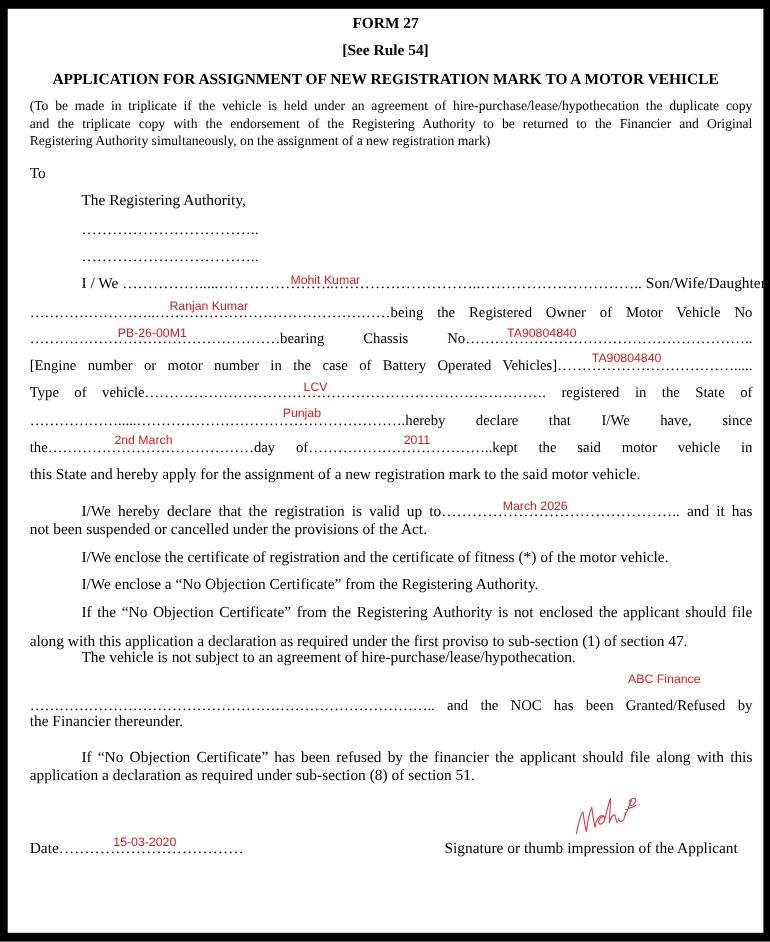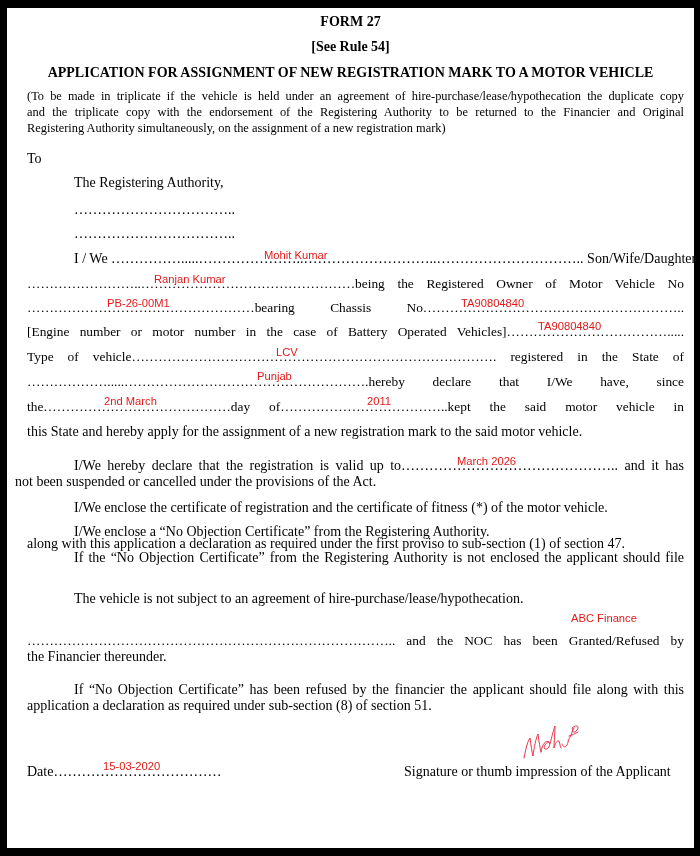--- a/index.html
+++ b/index.html
@@ -60,27 +60,27 @@
   <div class="fill" style="top:362px;left:250px;">Punjab</div>
 
   <div class="just" style="top:391px;">the……………………………………day of………………………………..kept the said motor vehicle in</div>
   <div class="fill" style="top:387px;left:97px;">2nd March</div>
   <div class="fill" style="top:387px;left:360px;">2011</div>
 
   <div class="t" style="top:416px;left:20px;">this State and hereby apply for the assignment of a new registration mark to the said motor vehicle.</div>
 
   <div class="t" style="top:450px;left:67px;width:610px;text-align:justify;text-align-last:justify;">I/We hereby declare that the registration is valid up to……………………………………….. and it has</div>
   <div class="fill" style="top:447px;left:450px;">March 2026</div>
-  <div class="t" style="top:466px;left:8px;">not been suspended or cancelled under the provisions of the Act.</div>
+  <div class="t" style="top:466px;left:20px;">not been suspended or cancelled under the provisions of the Act.</div>
 
   <div class="t" style="top:492px;left:67px;">I/We enclose the certificate of registration and the certificate of fitness (*) of the motor vehicle.</div>
   <div class="t" style="top:516px;left:67px;">I/We enclose a “No Objection Certificate” from the Registering Authority.</div>
 
   <div class="t" style="top:542px;left:67px;width:610px;text-align:justify;text-align-last:justify;">If the “No Objection Certificate” from the Registering Authority is not enclosed the applicant should file</div>
-  <div class="t" style="top:528px;left:20px;">along with this application a declaration as required under the first proviso to sub-section (1) of section 47.</div>
+  <div class="t" style="top:568px;left:20px;">along with this application a declaration as required under the first proviso to sub-section (1) of section 47.</div>
 
   <div class="t" style="top:583px;left:67px;">The vehicle is not subject to an agreement of hire-purchase/lease/hypothecation.</div>
 
   <div class="fill" style="top:604px;left:564px;">ABC Finance</div>
   <div class="just" style="top:625px;">……………………………………………………………………….. and the NOC has been Granted/Refused by</div>
   <div class="t" style="top:641px;left:20px;">the Financier thereunder.</div>
 
   <div class="t" style="top:674px;left:67px;width:610px;text-align:justify;text-align-last:justify;">If “No Objection Certificate” has been refused by the financier the applicant should file along with this</div>
   <div class="t" style="top:690px;left:20px;">application a declaration as required under sub-section (8) of section 51.</div>
 

